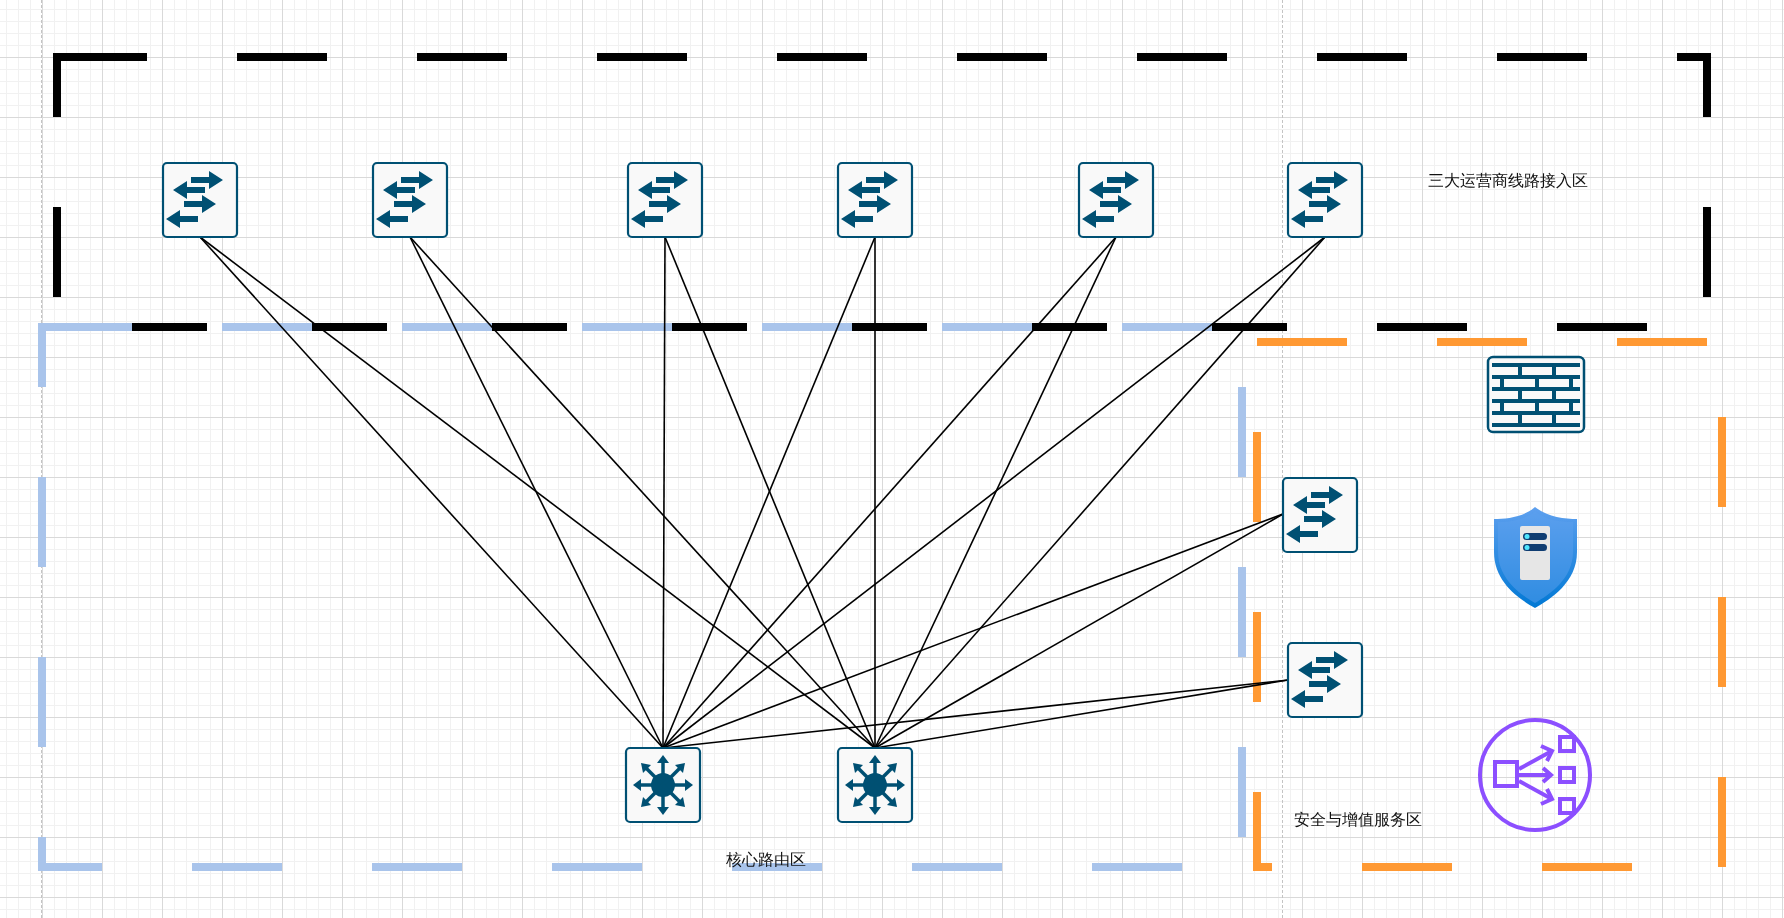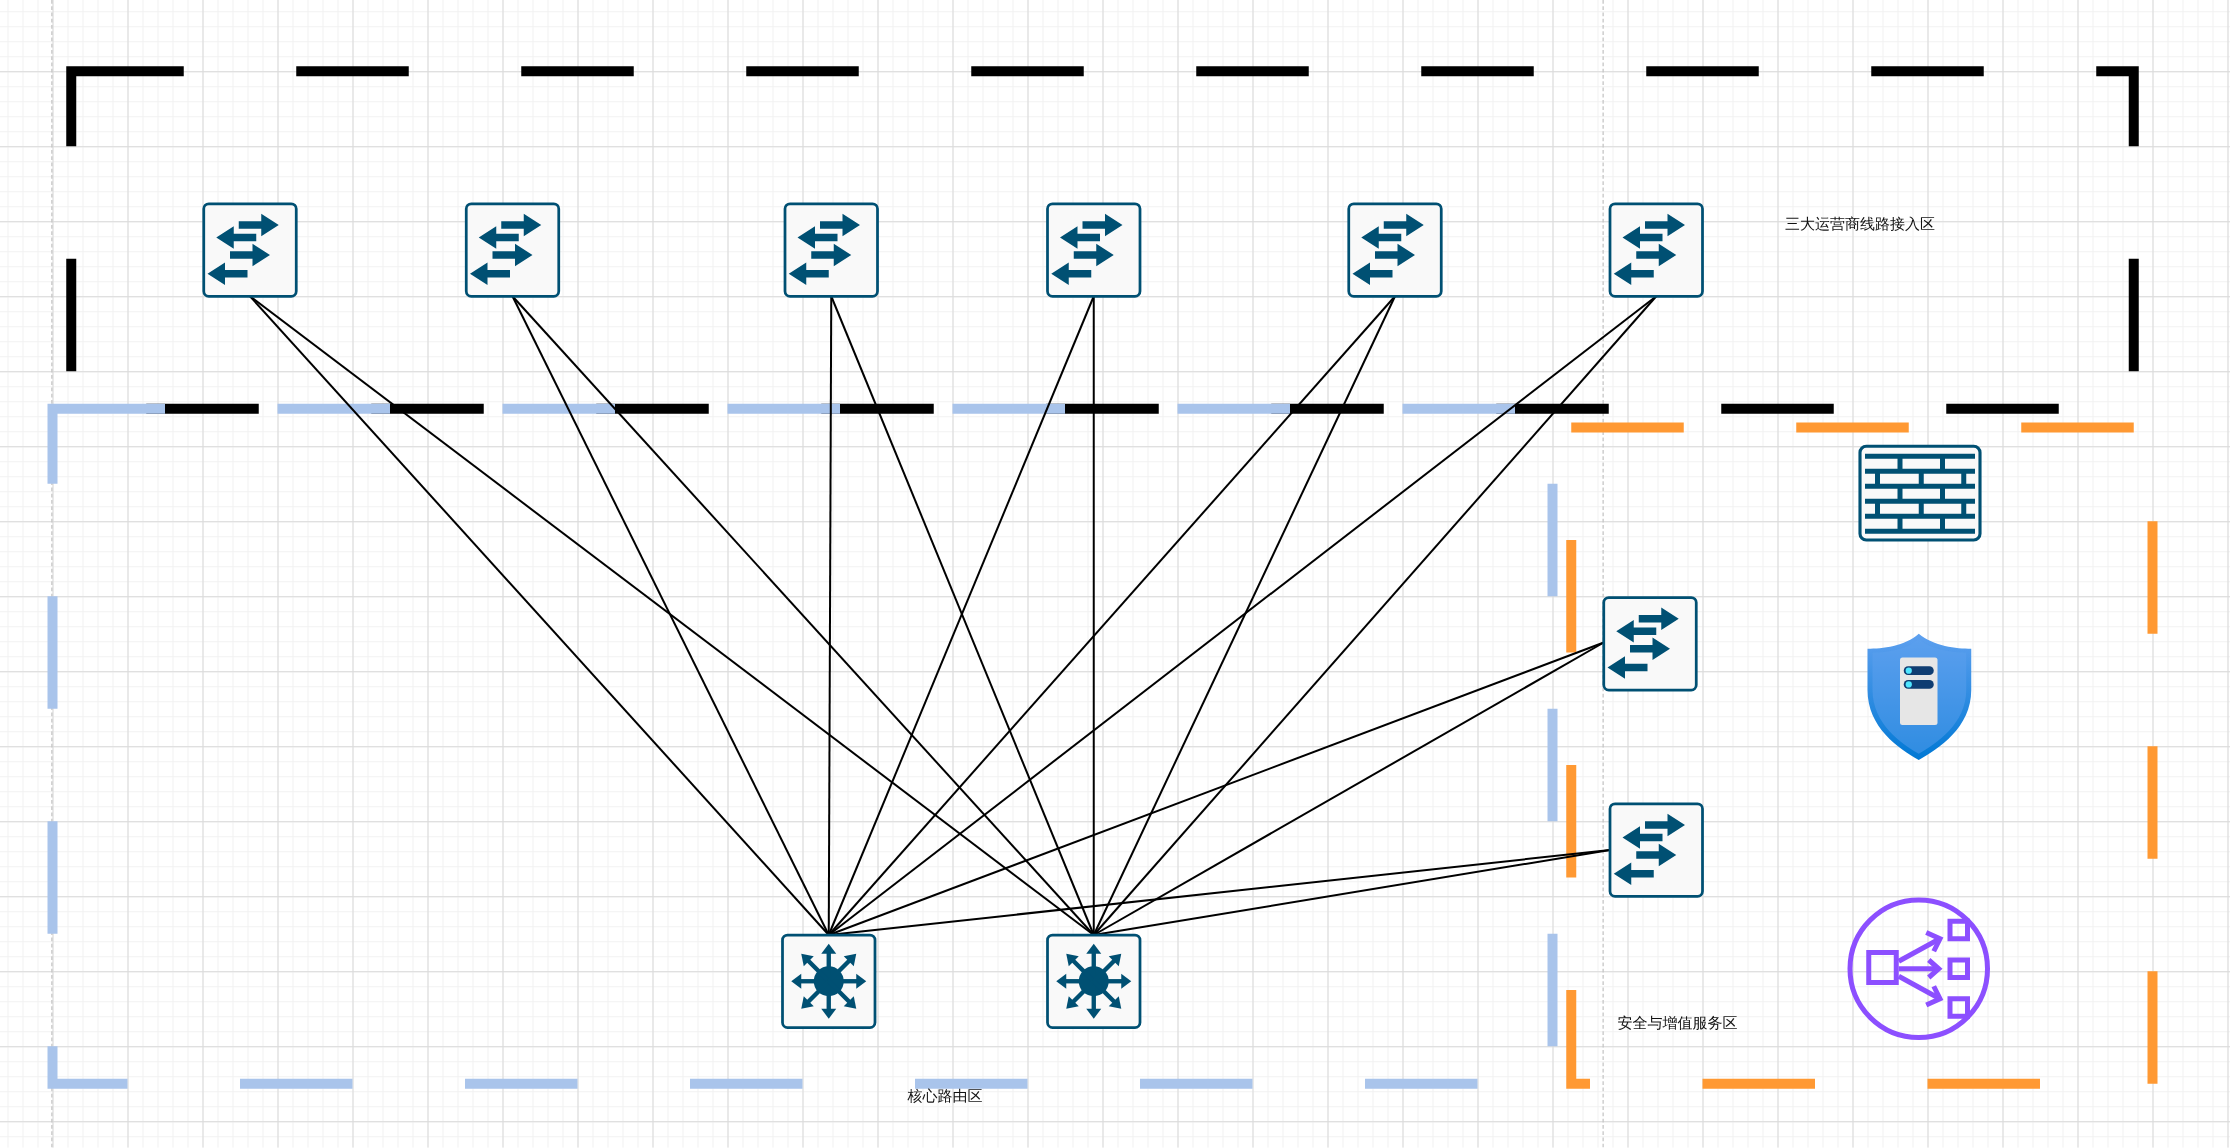--- a/index.html
+++ b/index.html
@@ -10,21 +10,21 @@
       linear-gradient(to right, #d9d9d9 1px, transparent 1px),
       linear-gradient(to bottom, #d9d9d9 1px, transparent 1px),
       linear-gradient(to right, #f1f1f1 1px, transparent 1px),
       linear-gradient(to bottom, #f1f1f1 1px, transparent 1px);
     background-size: 60px 60px, 60px 60px, 12px 12px, 12px 12px;
     background-position: 42px 57px, 42px 57px, 6px 9px, 6px 9px;
     font-family: "DejaVu Sans", sans-serif;
   }
   svg#canvas { position:absolute; left:0; top:0; }
   .zone-label {
-    position:absolute; font-size:12px; color:#111; white-space:nowrap;
+    position:absolute; font-size:16px; color:#111; white-space:nowrap;
     font-family: Liberation Serif, serif;
   }
   .guide { position:absolute; top:0; width:0; height:918px; border-left:1.5px dashed #c4c4c4; }
 </style>
 </head>
 <body>
 
 <div class="guide" style="left:41px;"></div>
 <div class="guide" style="left:1282px;"></div>
 
@@ -150,14 +150,14 @@
       <line x1="-16" y1="0" x2="15" y2="0"></line>
       <line x1="-16" y1="6" x2="15" y2="23"></line>
       <polyline points="6,-29 17,-24 12,-14"></polyline>
       <polyline points="8,-7 16,0 8,7"></polyline>
       <polyline points="12,14 17,24 6,29"></polyline>
     </g>
   </g>
 </svg>
 
 <div class="zone-label" style="left:1428px; top:171px;">三大运营商线路接入区</div>
-<div class="zone-label" style="left:726px; top:869px;">核心路由区</div>
+<div class="zone-label" style="left:726px; top:850px;">核心路由区</div>
 <div class="zone-label" style="left:1294px; top:810px;">安全与增值服务区</div>
 
 </body></html>

